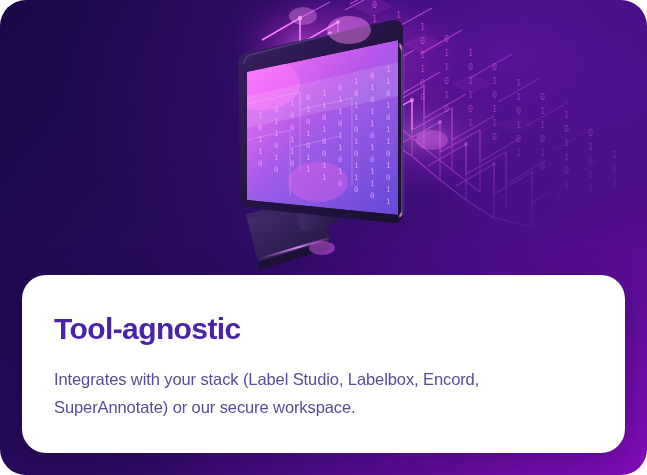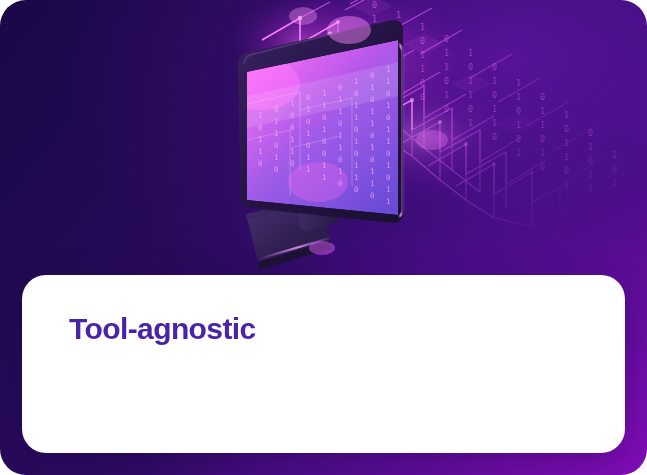--- a/index.html
+++ b/index.html
@@ -39,21 +39,21 @@
   .text-card {
     position: absolute;
     left: 22px;
     top: 275px;
     width: 603px;
     height: 178px;
     background: #ffffff;
     border-radius: 24px;
     box-shadow: 0 10px 36px rgba(20,0,52,0.30);
     box-sizing: border-box;
-    padding: 38px 40px 0 47px;
+    padding: 38px 40px 0 32px;
   }
   .card-title {
     margin: 0;
     font-size: 30px;
     line-height: 1.06;
     font-weight: 700;
     letter-spacing: -0.6px;
     color: #4a24a8;
   }
   .card-body {
@@ -384,15 +384,16 @@
       <g>
         <ellipse cx="349" cy="30" rx="22" ry="14" fill="#ff8bff" opacity="0.45"></ellipse>
         <ellipse cx="303" cy="16" rx="14" ry="9" fill="#ff9cff" opacity="0.35"></ellipse>
         <ellipse cx="432" cy="140" rx="16" ry="10" fill="#ff7bff" opacity="0.30"></ellipse>
       </g>
     </svg>
   </div>
 
   <div class="text-card">
     <h2 class="card-title">Tool-agnostic</h2>
+    <p class="card-body">Integrates with your stack (Label Studio, Labelbox, Encord, SuperAnnotate) or our secure workspace.</p>
   </div>
 
 </div>
 
 </body></html>

